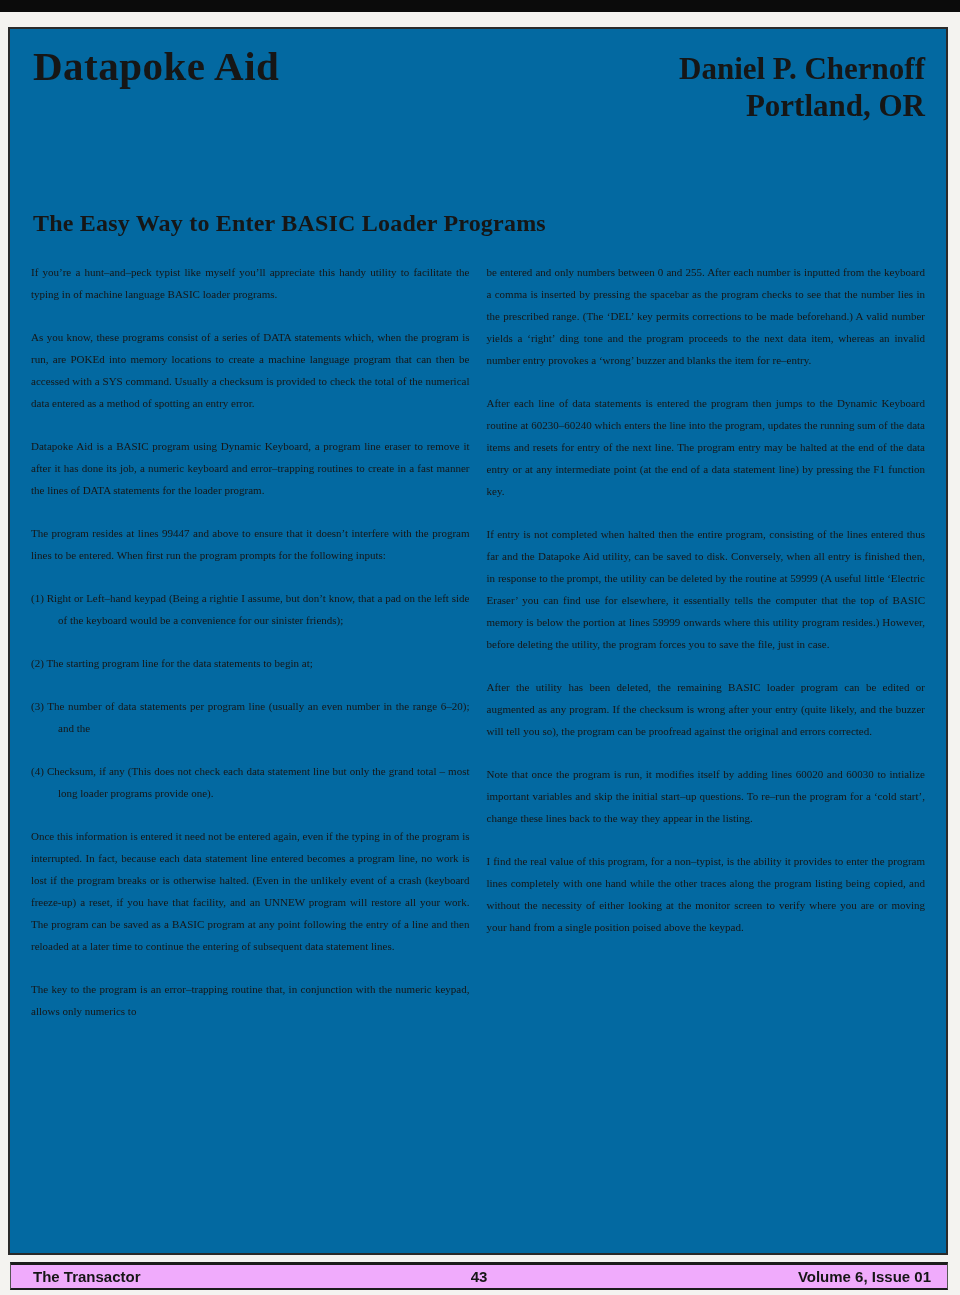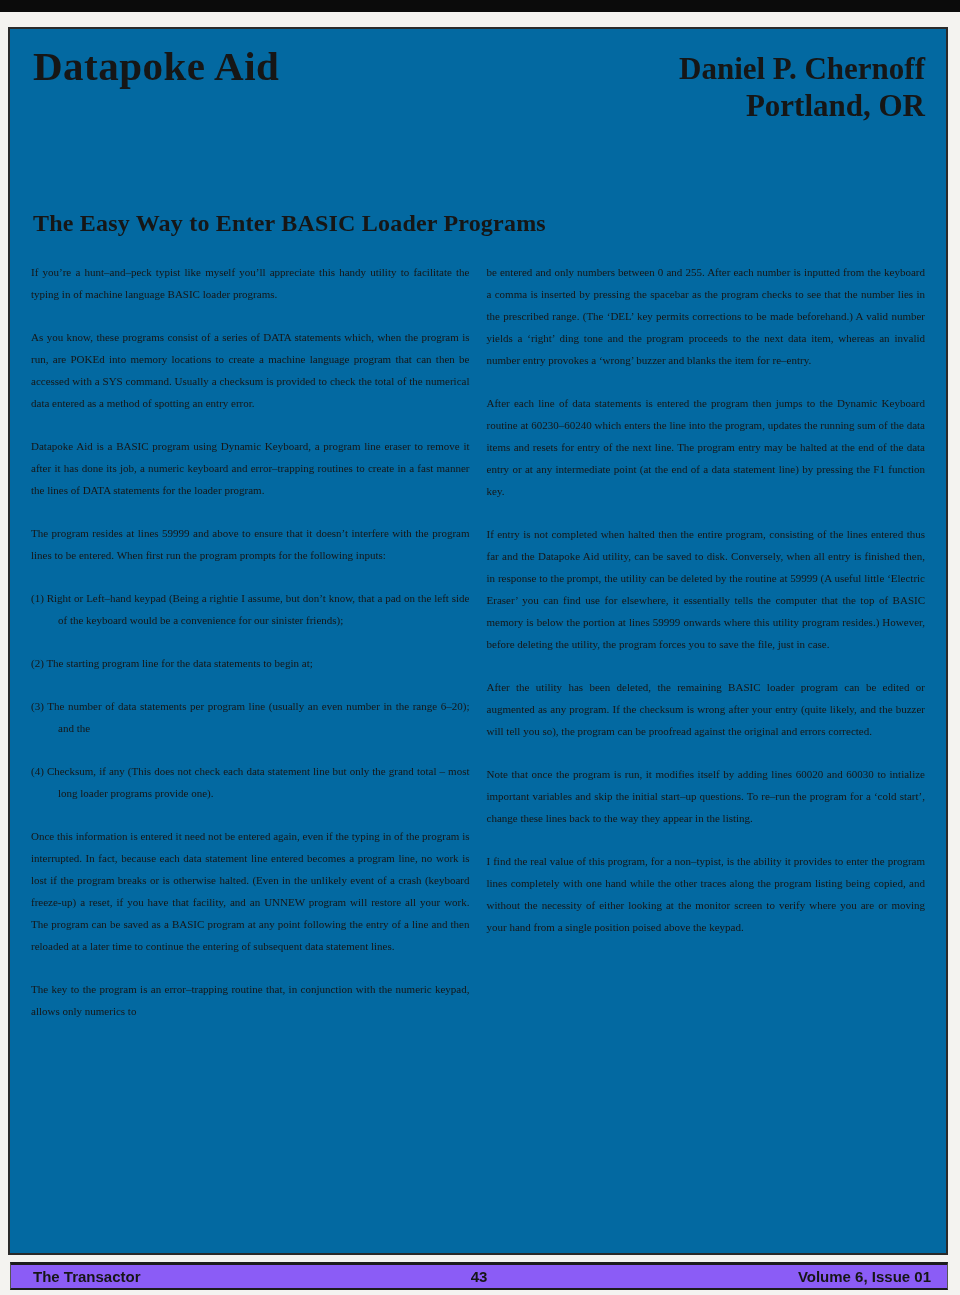--- a/index.html
+++ b/index.html
@@ -73,21 +73,21 @@
   }
   .footer-bar {
     position: absolute;
     left: 10px; top: 1262px;
     width: 938px; height: 28px;
     border-top: 3px solid #1c1c1c;
     border-bottom: 2px solid #1c1c1c;
     border-left: 1px solid #555;
     border-right: 1px solid #555;
     box-sizing: border-box;
-    background: #8b5cf6;
+    background: #f0abfc;
     font-family: "Liberation Sans", sans-serif;
     font-weight: bold;
     font-size: 15px;
     display: flex;
     align-items: center;
   }
   .footer-left  { position: absolute; left: 22px; }
   .footer-center{ position: absolute; left: 0; right: 0; text-align: center; }
   .footer-right { position: absolute; right: 16px; }
 </style>
@@ -106,21 +106,21 @@
     </div>
   </div>
 
   <h2 class="section-heading">The Easy Way to Enter BASIC Loader Programs</h2>
 
   <div class="columns">
     <div class="col">
         <p class="para">If you’re a hunt–and–peck typist like myself you’ll appreciate this handy utility to facilitate the typing in of machine language BASIC loader programs.</p>
         <p class="para">As you know, these programs consist of a series of DATA statements which, when the program is run, are POKEd into memory locations to create a machine language program that can then be accessed with a SYS command. Usually a checksum is provided to check the total of the numerical data entered as a method of spotting an entry error.</p>
         <p class="para">Datapoke Aid is a BASIC program using Dynamic Keyboard, a program line eraser to remove it after it has done its job, a numeric keyboard and error–trapping routines to create in a fast manner the lines of DATA statements for the loader program.</p>
-        <p class="para">The program resides at lines 59999 and above to ensure that it doesn’t interfere with the program lines to be entered. When first run the program prompts for the following inputs:</p>
+        <p class="para">The program resides at lines 99447 and above to ensure that it doesn’t interfere with the program lines to be entered. When first run the program prompts for the following inputs:</p>
         <p class="para list">(1) Right or Left–hand keypad (Being a rightie I assume, but don’t know, that a pad on the left side of the keyboard would be a convenience for our sinister friends);</p>
         <p class="para list">(2) The starting program line for the data statements to begin at;</p>
         <p class="para list">(3) The number of data statements per program line (usually an even number in the range 6–20); and the</p>
         <p class="para list">(4) Checksum, if any (This does not check each data statement line but only the grand total – most long loader programs provide one).</p>
         <p class="para">Once this information is entered it need not be entered again, even if the typing in of the program is interrupted. In fact, because each data statement line entered becomes a program line, no work is lost if the program breaks or is otherwise halted. (Even in the unlikely event of a crash (keyboard freeze-up) a reset, if you have that facility, and an UNNEW program will restore all your work. The program can be saved as a BASIC program at any point following the entry of a line and then reloaded at a later time to continue the entering of subsequent data statement lines.</p>
         <p class="para">The key to the program is an error–trapping routine that, in conjunction with the numeric keypad, allows only numerics to</p>
       </div>
     <div class="col">
         <p class="para">be entered and only numbers between 0 and 255. After each number is inputted from the keyboard a comma is inserted by pressing the spacebar as the program checks to see that the number lies in the prescribed range. (The ‘DEL’ key permits corrections to be made beforehand.) A valid number yields a ‘right’ ding tone and the program proceeds to the next data item, whereas an invalid number entry provokes a ‘wrong’ buzzer and blanks the item for re–entry.</p>
         <p class="para">After each line of data statements is entered the program then jumps to the Dynamic Keyboard routine at 60230–60240 which enters the line into the program, updates the running sum of the data items and resets for entry of the next line. The program entry may be halted at the end of the data entry or at any intermediate point (at the end of a data statement line) by pressing the F1 function key.</p>

